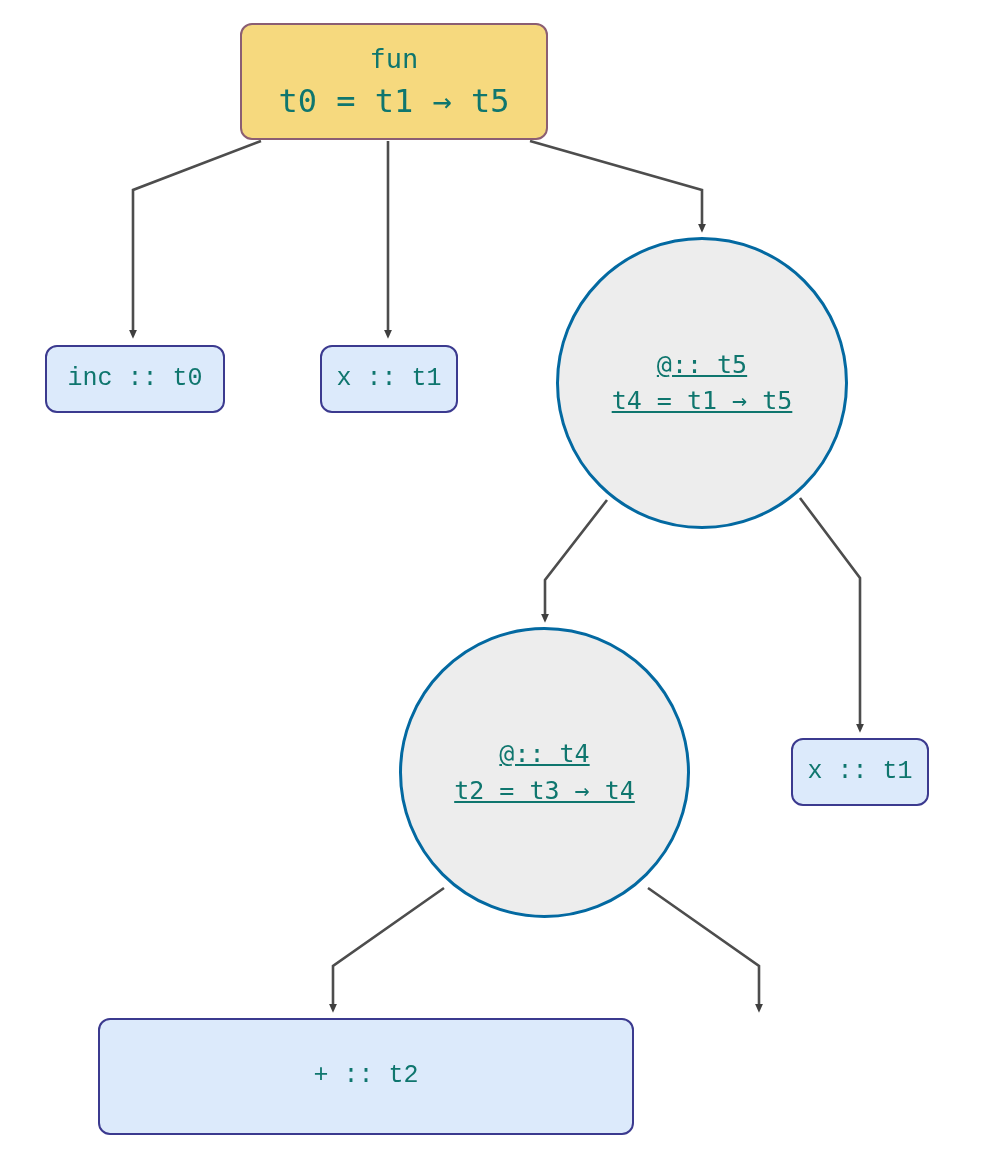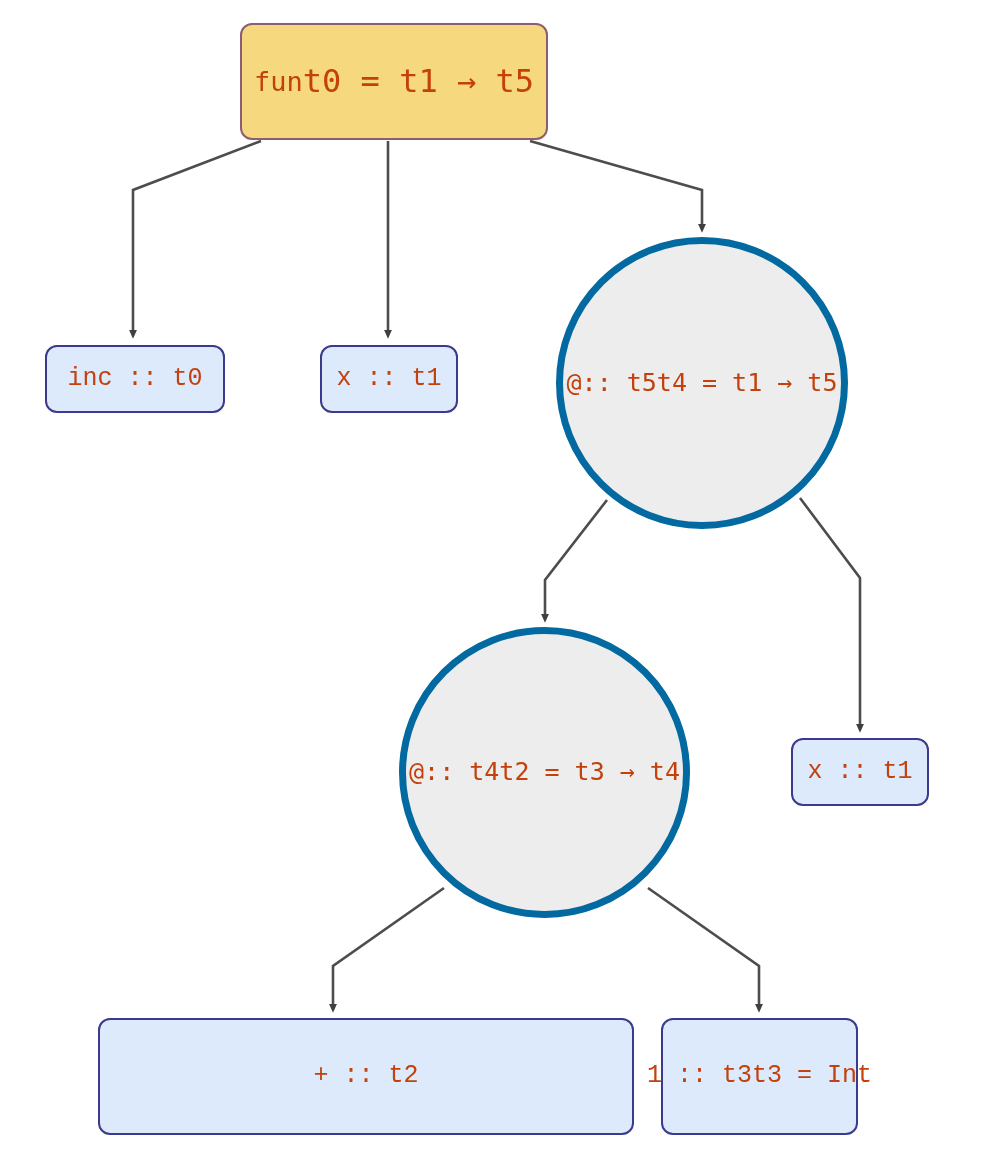--- a/index.html
+++ b/index.html
@@ -21,25 +21,25 @@
     left: 0;
     top: 0;
     width: 988px;
     height: 1150px;
     pointer-events: none;
   }
   .node {
     position: absolute;
     box-sizing: border-box;
     display: flex;
-    flex-direction: row;
+    flex-direction: column;
     align-items: center;
     justify-content: center;
     text-align: center;
-    color: #c2410c;
+    color: #0f766e;
     line-height: 1.45;
     white-space: nowrap;
   }
   .node .line1,
   .node .line2 {
     display: block;
   }
   
   .rect {
     border-radius: 12px;
@@ -52,21 +52,22 @@
   }
   .rect.leaf {
     background: #dceafb;
     border-color: #3b3a8f;
     font-family: Liberation Mono, monospace;
   }
   
   .circle {
     border-radius: 50%;
     background: #ededed;
-    border: 7px solid #0369a1;
+    border: 3px solid #0369a1;
+    text-decoration: underline;
   }
 
   
   #node-fun      { left: 240px; top: 23px;   width: 308px; height: 117px; font-size: 27px; }
   #node-inc      { left: 45px;  top: 345px;  width: 180px; height: 68px;  font-size: 25px; }
   #node-x1       { left: 320px; top: 345px;  width: 138px; height: 68px;  font-size: 25px; }
   #node-app-t5   { left: 556px; top: 237px;  width: 292px; height: 292px; font-size: 25px; }
   #node-app-t4   { left: 399px; top: 627px;  width: 291px; height: 291px; font-size: 25px; }
   #node-x1b      { left: 791px; top: 738px;  width: 138px; height: 68px;  font-size: 25px; }
   #node-plus     { left: 98px;  top: 1018px; width: 536px; height: 117px; font-size: 25px; }
@@ -128,18 +129,14 @@
   </div>
 
   <div class="node rect leaf" id="node-x1b">
     <span class="line1">x :: t1</span>
   </div>
 
   <div class="node rect leaf" id="node-plus">
     <span class="line1">+ :: t2</span>
   </div>
 
-  <div class="node rect leaf" id="node-one">
-    <span class="line1">1 :: t3</span>
-    <span class="line2">t3 = Int</span>
-  </div>
 
 </div>
 
 </body></html>

